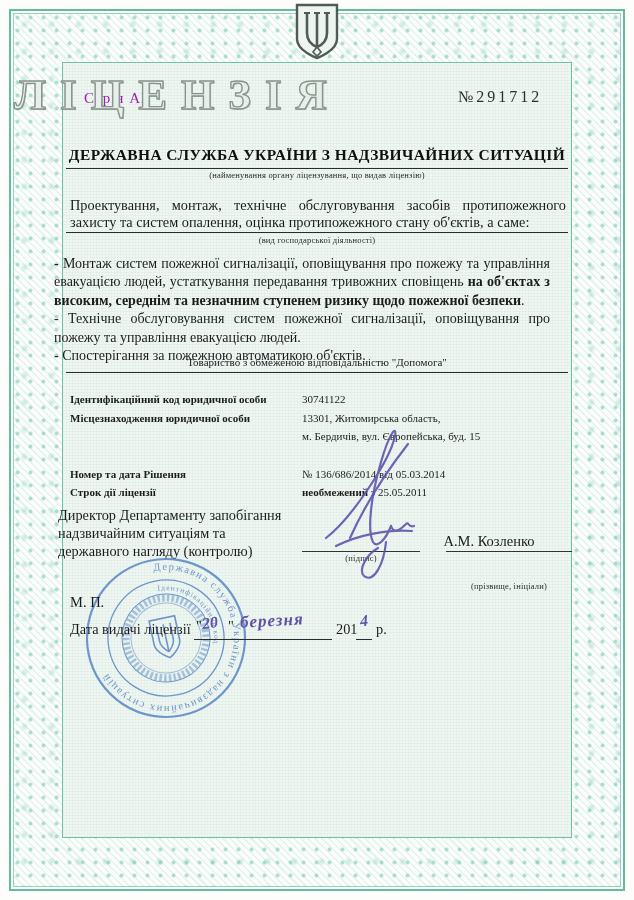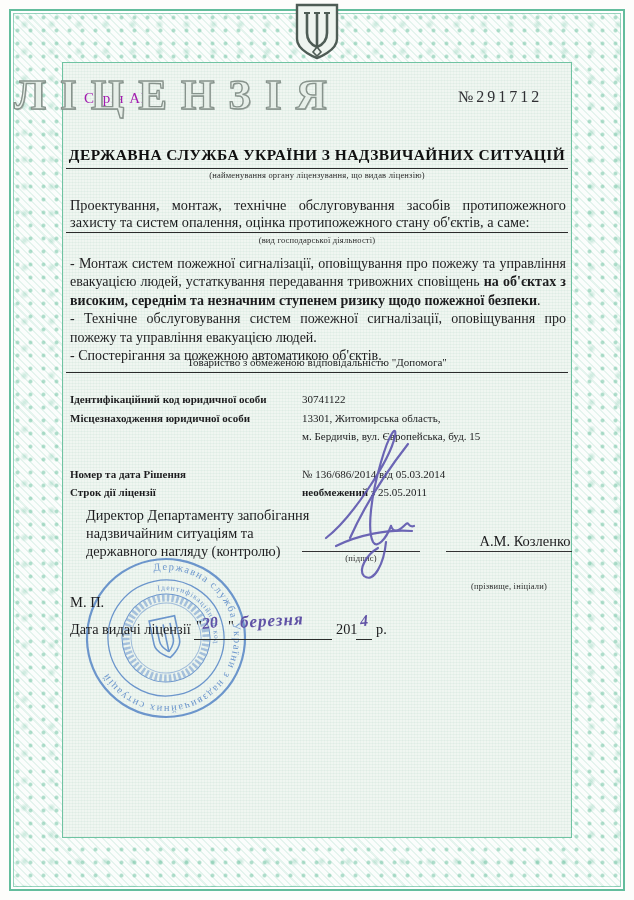--- a/index.html
+++ b/index.html
@@ -43,37 +43,37 @@
   .doc-number { left:458px; top:88px; font-size:16px; letter-spacing:3px; color:#2f2f33; }
 
   .issuer-name { left:66px; right:66px; top:146px; text-align:center; font-weight:bold; font-size:15.5px; color:#101010; letter-spacing:0.4px; }
   .rule-issuer { left:66px; right:66px; top:168px; }
   .cap-issuer { left:0; right:0; top:170px; }
 
   .summary { left:70px; width:496px; top:197px; font-size:14.3px; line-height:17.4px; text-align:justify; }
   .rule-activity { left:66px; right:66px; top:232px; border-top-width:1.2px; }
   .cap-activity { left:0; right:0; top:235px; }
 
-  .bullets { left:70px; width:496px; top:255px; font-size:14px; line-height:18.4px; text-align:justify; }
+  .bullets { left:54px; width:496px; top:255px; font-size:14px; line-height:18.4px; text-align:justify; }
   .bullets p { margin:0; }
 
   .company { left:66px; right:66px; top:356px; text-align:center; font-size:11px; }
   .rule-company { left:66px; right:66px; top:372px; border-top-width:1.2px; }
   .cap-company { left:0; right:0; top:375px; }
 
   .details { left:70px; width:496px; top:390px; font-size:11px; line-height:18.5px; }
   .drow { display:flex; }
   .drow.gap { margin-top:19px; }
   .dlabel { width:232px; font-weight:bold; flex:none; }
   .dval { flex:1; }
 
-  .director { left:86px; top:506px; width:260px; font-size:14.3px; line-height:18px; white-space:pre-line; }
+  .director { left:58px; top:506px; width:260px; font-size:14.3px; line-height:18px; white-space:pre-line; }
   .sig-line { left:302px; width:118px; top:551px; border-top:1.3px solid #333; }
   .sig-cap { left:302px; width:118px; top:553px; }
-  .sig-name { left:464px; width:122px; top:533px; text-align:center; font-size:14.5px; }
+  .sig-name { left:428px; width:122px; top:533px; text-align:center; font-size:14.5px; }
   .name-line { left:446px; width:126px; top:551px; border-top:1.3px solid #333; }
   .name-cap { left:446px; width:126px; top:553px;margin-top:28px; }
 
   .mp { left:70px; top:594px; font-size:14.5px; }
 
   .date-label { left:70px; top:621px; font-size:14.3px; }
   .q1 { left:196px; top:618px; font-size:14.3px; }
   .q2 { left:228px; top:618px; font-size:14.3px; }
   .hw { color:#5f51a5; font-style:italic; font-weight:bold; }
   .hw-day { left:202px; top:614px; font-size:16px; transform:rotate(-7deg); }

